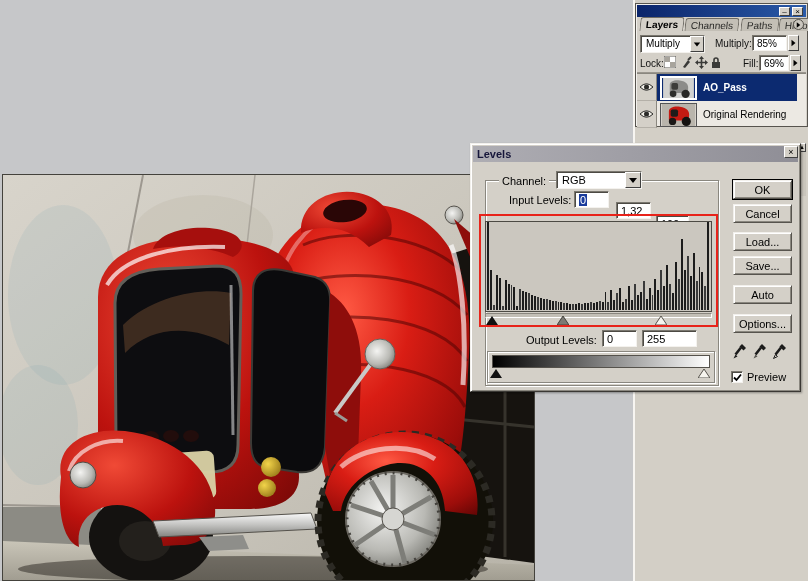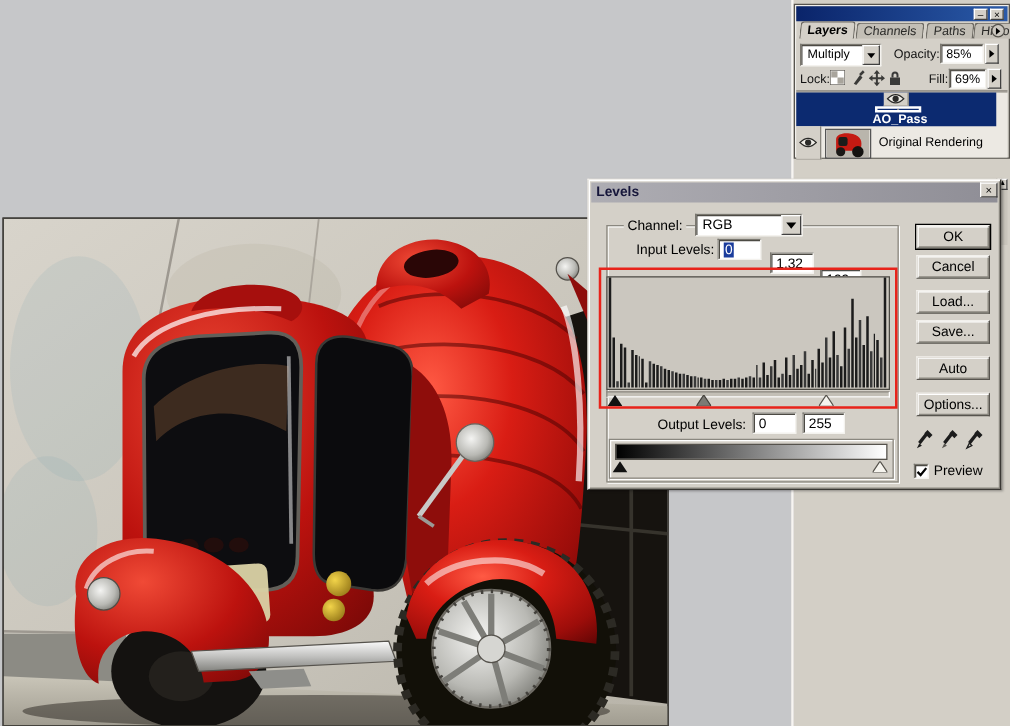--- a/index.html
+++ b/index.html
@@ -233,21 +233,21 @@
           <span class="arrow-right" style="transform:scale(.7)"></span>
         </div>
     </div>
     <div class="lp-controls">
       <div class="dd" style="left:3px; top:4px; width:65px;">
         <span class="dd-text" style="font-size:10px;">Multiply</span>
         <span class="dd-btn" style="width:14px;">
             <span class="arrow-down" style="transform:scale(.8)"></span>
           </span>
       </div>
-      <span class="lp-label" style="left:78px; top:7px;">Opacity:</span>
+      <span class="lp-label" style="left:78px; top:7px;">Multiply:</span>
       <div class="mini-field" style="left:115px; top:4px; width:35px; height:16px;">
         <span>85%</span>
       </div>
       <div class="spin" style="left:151px; top:4px; height:16px;">
           <span class="arrow-right" style="transform:scale(.8)"></span>
         </div>
 
       <span class="lp-label" style="left:3px; top:27px;">Lock:</span>
       <span class="lock-ico" style="left:26px; top:24px;">
         <svg width="12" height="12">
@@ -277,21 +277,21 @@
       <span class="lp-label" style="left:106px; top:27px;">Fill:</span>
       <div class="mini-field" style="left:122px; top:24px; width:30px; height:16px;">
         <span>69%</span>
       </div>
       <div class="spin" style="left:153px; top:24px; height:16px;">
           <span class="arrow-right" style="transform:scale(.8)"></span>
         </div>
     </div>
 
     <div class="lp-list">
-      <div class="layer-row selected" style="top:0;flex-direction:column;">
+      <div class="layer-row selected" style="top:0;">
         <div class="eye-cell">
           <svg width="15" height="10">
               <path d="M1,5 Q7.5,-1.5 14,5 Q7.5,11.5 1,5 Z" fill="#efede7" stroke="#2a2a28"></path>
               <circle cx="7.5" cy="5" r="2.5" fill="#2a2a28"></circle>
             </svg>
         </div>
         <svg class="thumb" viewBox="0 0 37 24">
           <rect width="37" height="24" fill="#d2d2d0"></rect>
             <path d="M8,8 C8,4 14,2 20,3 C28,4 31,8 30,14 L29,18 L8,18 Z" fill="#8c8c8a"></path>
             <rect x="10" y="6" width="8" height="8" rx="2" fill="#3c3c3a"></rect>
@@ -438,21 +438,21 @@
         <polygon points="6,0 12,9 0,9" fill="#7c7a74" stroke="#44423c"></polygon>
       </svg>
     <svg class="tri" style="left:184px; top:172px;">
         <polygon points="6,0 12,9 0,9" fill="#f6f4ee" stroke="#55524c"></polygon>
       </svg>
 
     <span class="lv-label" style="left:55px; top:190px;">Output Levels:</span>
     <div class="lv-field" style="left:131px; top:186px; width:35px;">
       <span>0</span>
     </div>
-    <div class="lv-field" style="left:171px; top:186px; width:34px;">
+    <div class="lv-field" style="left:171px; top:186px; width:55px;">
       <span>255</span>
     </div>
 
     <div class="out-grad-box">
       <div class="out-grad"></div>
       <svg class="tri" style="left:2px; top:17px;">
           <polygon points="6,0 12,9 0,9" fill="#111"></polygon>
         </svg>
       <svg class="tri" style="left:210px; top:17px;">
           <polygon points="6,0 12,9 0,9" fill="#f6f4ee" stroke="#55524c"></polygon>

